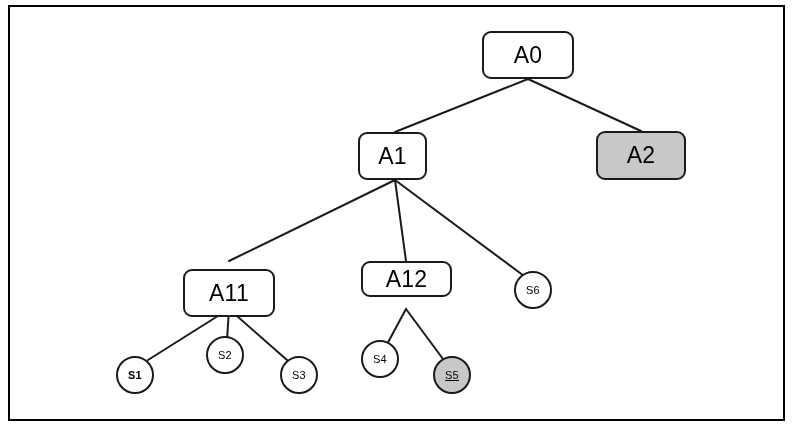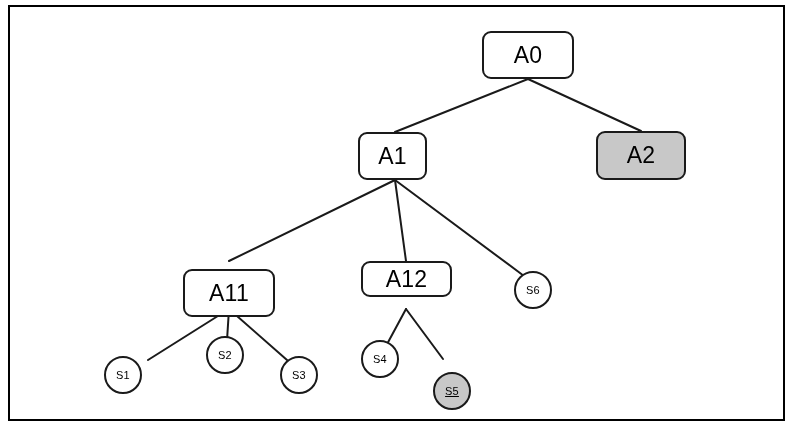--- a/index.html
+++ b/index.html
@@ -92,29 +92,29 @@
       </div>
       <div class="node box" style="left: 183px; top: 269px; width: 92px; height: 48px;">
         <span class="node-label">A11</span>
       </div>
       <div class="node box" style="left: 361px; top: 261px; width: 91px; height: 36px;">
         <span class="node-label">A12</span>
       </div>
       <div class="node leaf" style="left: 514px; top: 271px; width: 38px; height: 38px;">
         <span class="node-label">S6</span>
       </div>
-      <div class="node leaf" style="left: 104px; top: 356px; width: 38px; height: 38px;">
+      <div class="node leaf" style="left: 116px; top: 356px; width: 38px; height: 38px; font-weight: bold;">
         <span class="node-label">S1</span>
       </div>
       <div class="node leaf" style="left: 206px; top: 336px; width: 38px; height: 38px;">
         <span class="node-label">S2</span>
       </div>
       <div class="node leaf" style="left: 280px; top: 356px; width: 38px; height: 38px;">
         <span class="node-label">S3</span>
       </div>
       <div class="node leaf" style="left: 361px; top: 340px; width: 38px; height: 38px;">
         <span class="node-label">S4</span>
       </div>
-      <div class="node leaf shaded" style="left: 433px; top: 372px; width: 38px; height: 38px; text-decoration: underline;">
+      <div class="node leaf shaded" style="left: 433px; top: 356px; width: 38px; height: 38px; text-decoration: underline;">
         <span class="node-label">S5</span>
       </div>
     </div>
 </div>
 
 </body></html>

